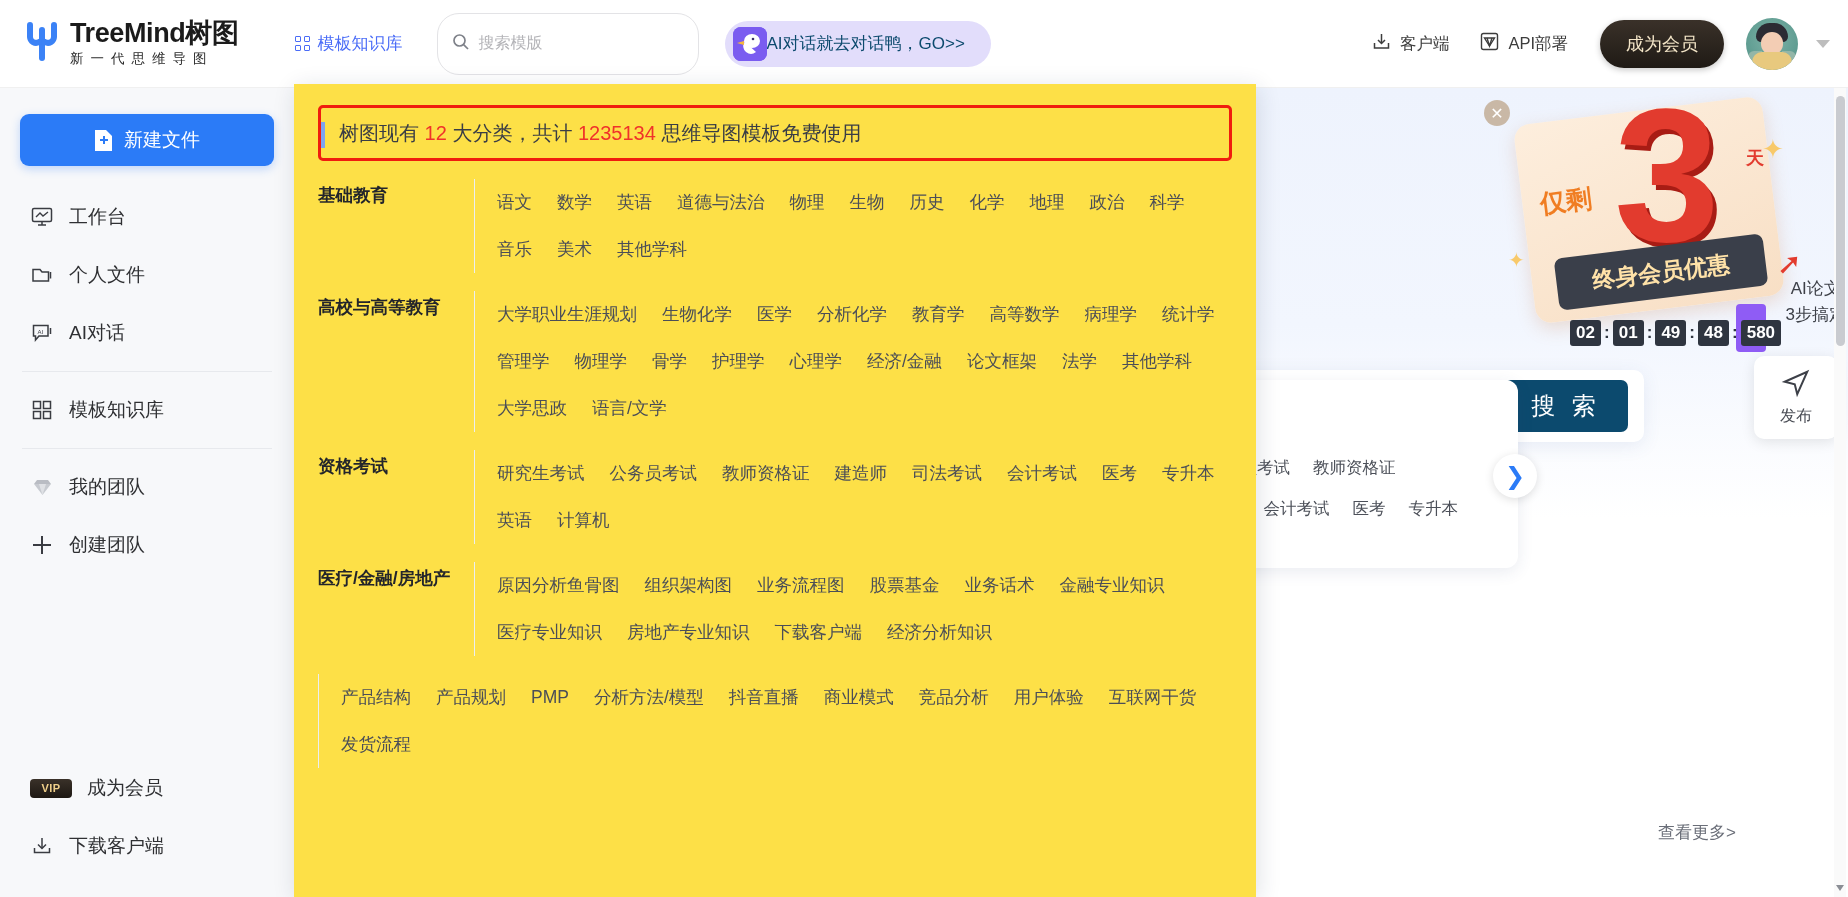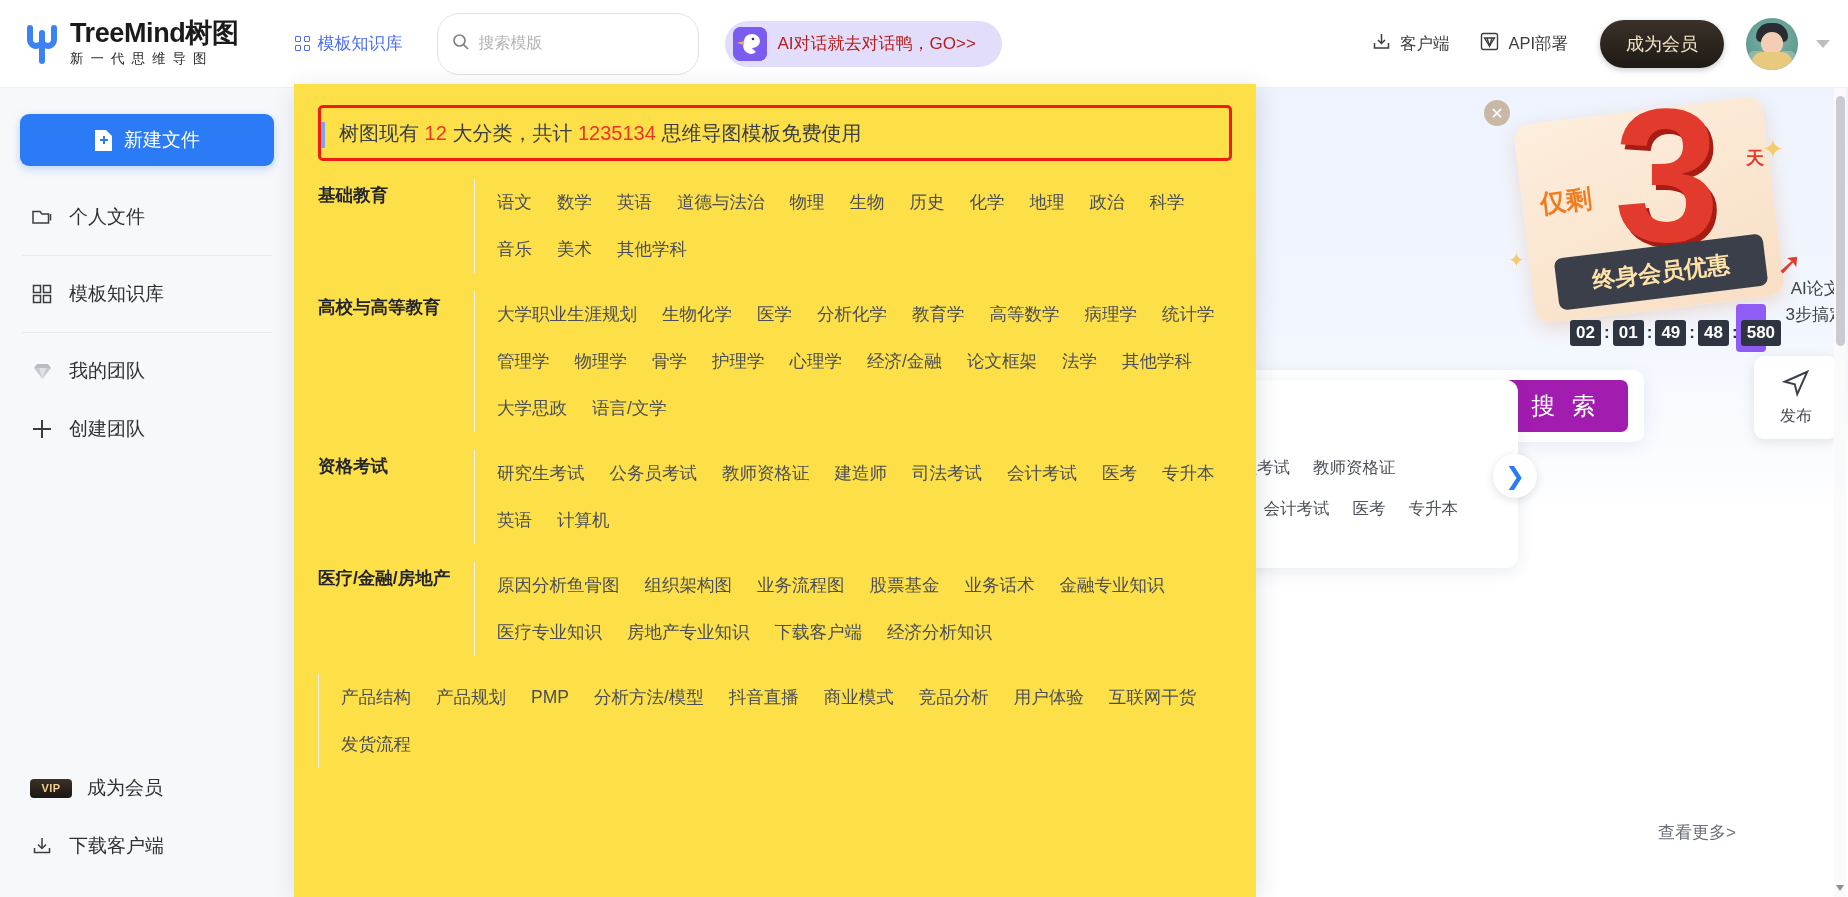--- a/index.html
+++ b/index.html
@@ -10,21 +10,21 @@
     background: #ffffff;
   }
   #app { position: relative; width: 1848px; height: 897px; overflow: hidden; background:#fff; }
 
   
   .header {
     position: absolute; top: 0; left: 0; width: 1848px; height: 88px;
     background: #fff; display: flex; align-items: center;
     border-bottom: 1px solid #f0f0f0; z-index: 40;
   }
-  .logo-wrap { display: flex; align-items: flex-end; margin-left: 22px; }
+  .logo-wrap { display: flex; align-items: flex-start; margin-left: 22px; }
   .logo-mark { width: 40px; height: 46px; position: relative; flex: 0 0 auto; }
   .logo-text { margin-left: 8px; }
   .logo-title { font-size: 27px; font-weight: 700; color: #1b1b1b; letter-spacing: -0.4px; line-height: 1.05; white-space: nowrap;}
   .logo-title .cn { font-weight: 700; }
   .logo-sub { font-size: 13.5px; color: #2a2a2a; letter-spacing: 7px; margin-top: 3px; white-space: nowrap;}
 
   .nav-kb { display: flex; align-items: center; gap: 8px; margin-left: 56px; color:#4a6cf7; font-size: 17px; cursor: pointer; white-space: nowrap;}
   .grid-icon { display: grid; grid-template-columns: 6px 6px; grid-template-rows: 6px 6px; gap: 3px; }
   .grid-icon i { display: block; border: 1.6px solid #4a6cf7; border-radius: 1px; }
 
@@ -34,21 +34,21 @@
   }
   .searchbox .ph { font-size: 16px; color: #b4b4b8; margin-left: 9px; }
 
   .ai-pill {
     margin-left: 26px; height: 46px; border-radius: 23px; background: #e2ddfb;
     display: flex; align-items: center; padding: 0 26px 0 8px; cursor: pointer; white-space: nowrap;
   }
   .ai-duck {
     width: 34px; height: 34px; border-radius: 8px; background: #7a5cf0; position: relative; flex:0 0 auto;
   }
-  .ai-pill .txt { font-size: 17px; color: #b91c1c; margin-left: 11px; }
+  .ai-pill .txt { font-size: 17px; color: #0c4a6e; }
 
   .header-right { margin-left: auto; display: flex; align-items: center; gap: 0px; padding-right: 18px; }
   .hr-item { display: flex; align-items: center; gap: 8px; font-size: 16.5px; color: #3d3d3d; cursor: pointer; margin-left: 30px; white-space: nowrap;}
   .vip-btn {
     margin-left: 32px; height: 48px; padding: 0 26px; border-radius: 24px;
     background: linear-gradient(180deg,#3a3129,#1f1a15);
     color: #f4e6c8; font-size: 18px; display: flex; align-items: center; cursor: pointer;
     box-shadow: 0 2px 6px rgba(0,0,0,.22); white-space: nowrap;
   }
   .avatar {
@@ -98,21 +98,21 @@
     background: linear-gradient(180deg,#eef3fd 0%, #f2f6fe 55%, #ffffff 100%);
   }
   .hero-title { position:absolute; left: 640px; top: 138px; font-size: 52px; font-weight: 700; color:#1d1f24; white-space:nowrap;}
   .hero-sub { position:absolute; left: 640px; top: 212px; font-size: 26px; color:#4a4d55; white-space:nowrap;}
   .hero-search {
     position:absolute; left: 590px; top: 282px; width: 760px; height: 72px;
     background:#fff; border-radius: 10px; box-shadow: 0 4px 18px rgba(60,90,160,.10);
     display:flex; align-items:center; justify-content:flex-end; padding-right: 16px;
   }
   .hero-search-btn {
-    width: 124px; height: 52px; background:#a21caf; color:#fff; border-radius: 7px;
+    width: 124px; height: 52px; background:#0c4a6e; color:#fff; border-radius: 7px;
     display:flex; align-items:center; justify-content:center; font-size: 24px; letter-spacing: 5px; cursor:pointer;
   }
   .hero-books { position:absolute; left: 600px; top: 372px; display:flex; gap: 44px; font-size: 20px; color:#5c6070; white-space:nowrap;}
 
   
   .promo { position:absolute; right: 34px; top: 0px; width: 330px; height: 340px; }
   .promo-close {
     position:absolute; left: 0px; top: 12px; width: 26px; height:26px; border-radius:50%;
     background:#c9b8a6; color:#fff; display:flex; align-items:center; justify-content:center;
     font-size:16px; cursor:pointer; z-index: 3;
@@ -293,31 +293,52 @@
           <path d="M1 1 H12 L18 7 V22 H1 Z" fill="#ffffff"></path>
           <rect x="6" y="10" width="8" height="2" fill="#2b7bf7"></rect>
           <rect x="9" y="7" width="2" height="8" fill="#2b7bf7"></rect>
         </svg>
       </span>
       <span>新建文件</span>
     </div>
 
     <div style="height:22px"></div>
 
+    <div class="side-item">
+      <span class="side-ico">
+        <svg width="22" height="22" viewBox="0 0 22 22" fill="none" stroke="#3a3c42" stroke-width="1.5">
+          <rect x="1.5" y="2.5" width="19" height="13" rx="1.5"></rect>
+          <path d="M5 11 L9 7 L12 10 L17 6" stroke-width="1.4"></path>
+          <path d="M11 15.5 V19"></path>
+            <path d="M7 19 H15"></path>
+        </svg>
+      </span>
+      <span>工作台</span>
+    </div>
 
     <div class="side-item">
       <span class="side-ico">
         <svg width="22" height="22" viewBox="0 0 22 22" fill="none" stroke="#3a3c42" stroke-width="1.5">
           <path d="M2 5.5 H9 L11 8 H17.5 V17 H2 Z"></path>
           <path d="M19.5 8 V14.5"></path>
         </svg>
       </span>
       <span>个人文件</span>
     </div>
 
+    <div class="side-item">
+      <span class="side-ico">
+        <svg width="22" height="22" viewBox="0 0 22 22" fill="none" stroke="#3a3c42" stroke-width="1.5">
+          <path d="M2.5 3.5 H17 V14 H8 L4.5 18 V14 H2.5 Z"></path>
+          <path d="M19.5 6 V12"></path>
+          <text x="6.5" y="11.5" font-size="6" fill="#3a3c42" stroke="none" font-family="Liberation Sans, sans-serif">AI</text>
+        </svg>
+      </span>
+      <span>AI对话</span>
+    </div>
 
     <div class="side-sep"></div>
 
     <div class="side-item">
       <span class="side-ico">
         <svg width="22" height="22" viewBox="0 0 22 22" fill="none" stroke="#3a3c42" stroke-width="1.5">
           <rect x="2.5" y="2.5" width="7" height="7"></rect>
             <rect x="12.5" y="2.5" width="7" height="7"></rect>
           <rect x="2.5" y="12.5" width="7" height="7"></rect>
             <rect x="12.5" y="12.5" width="7" height="7"></rect>

